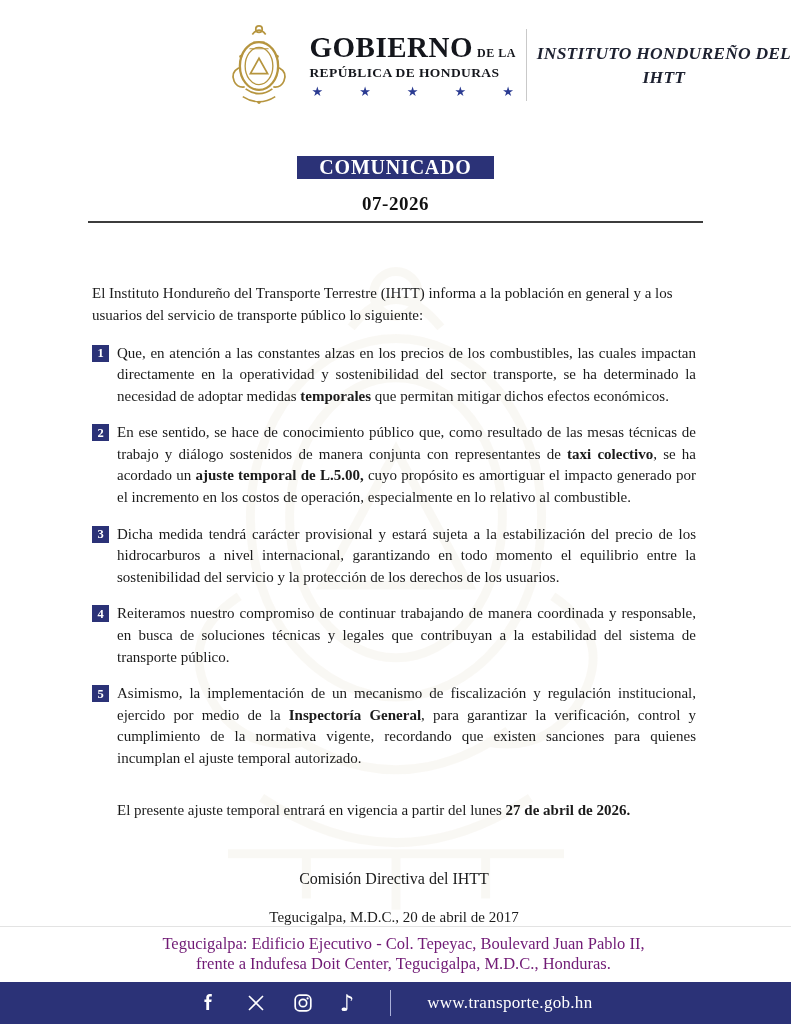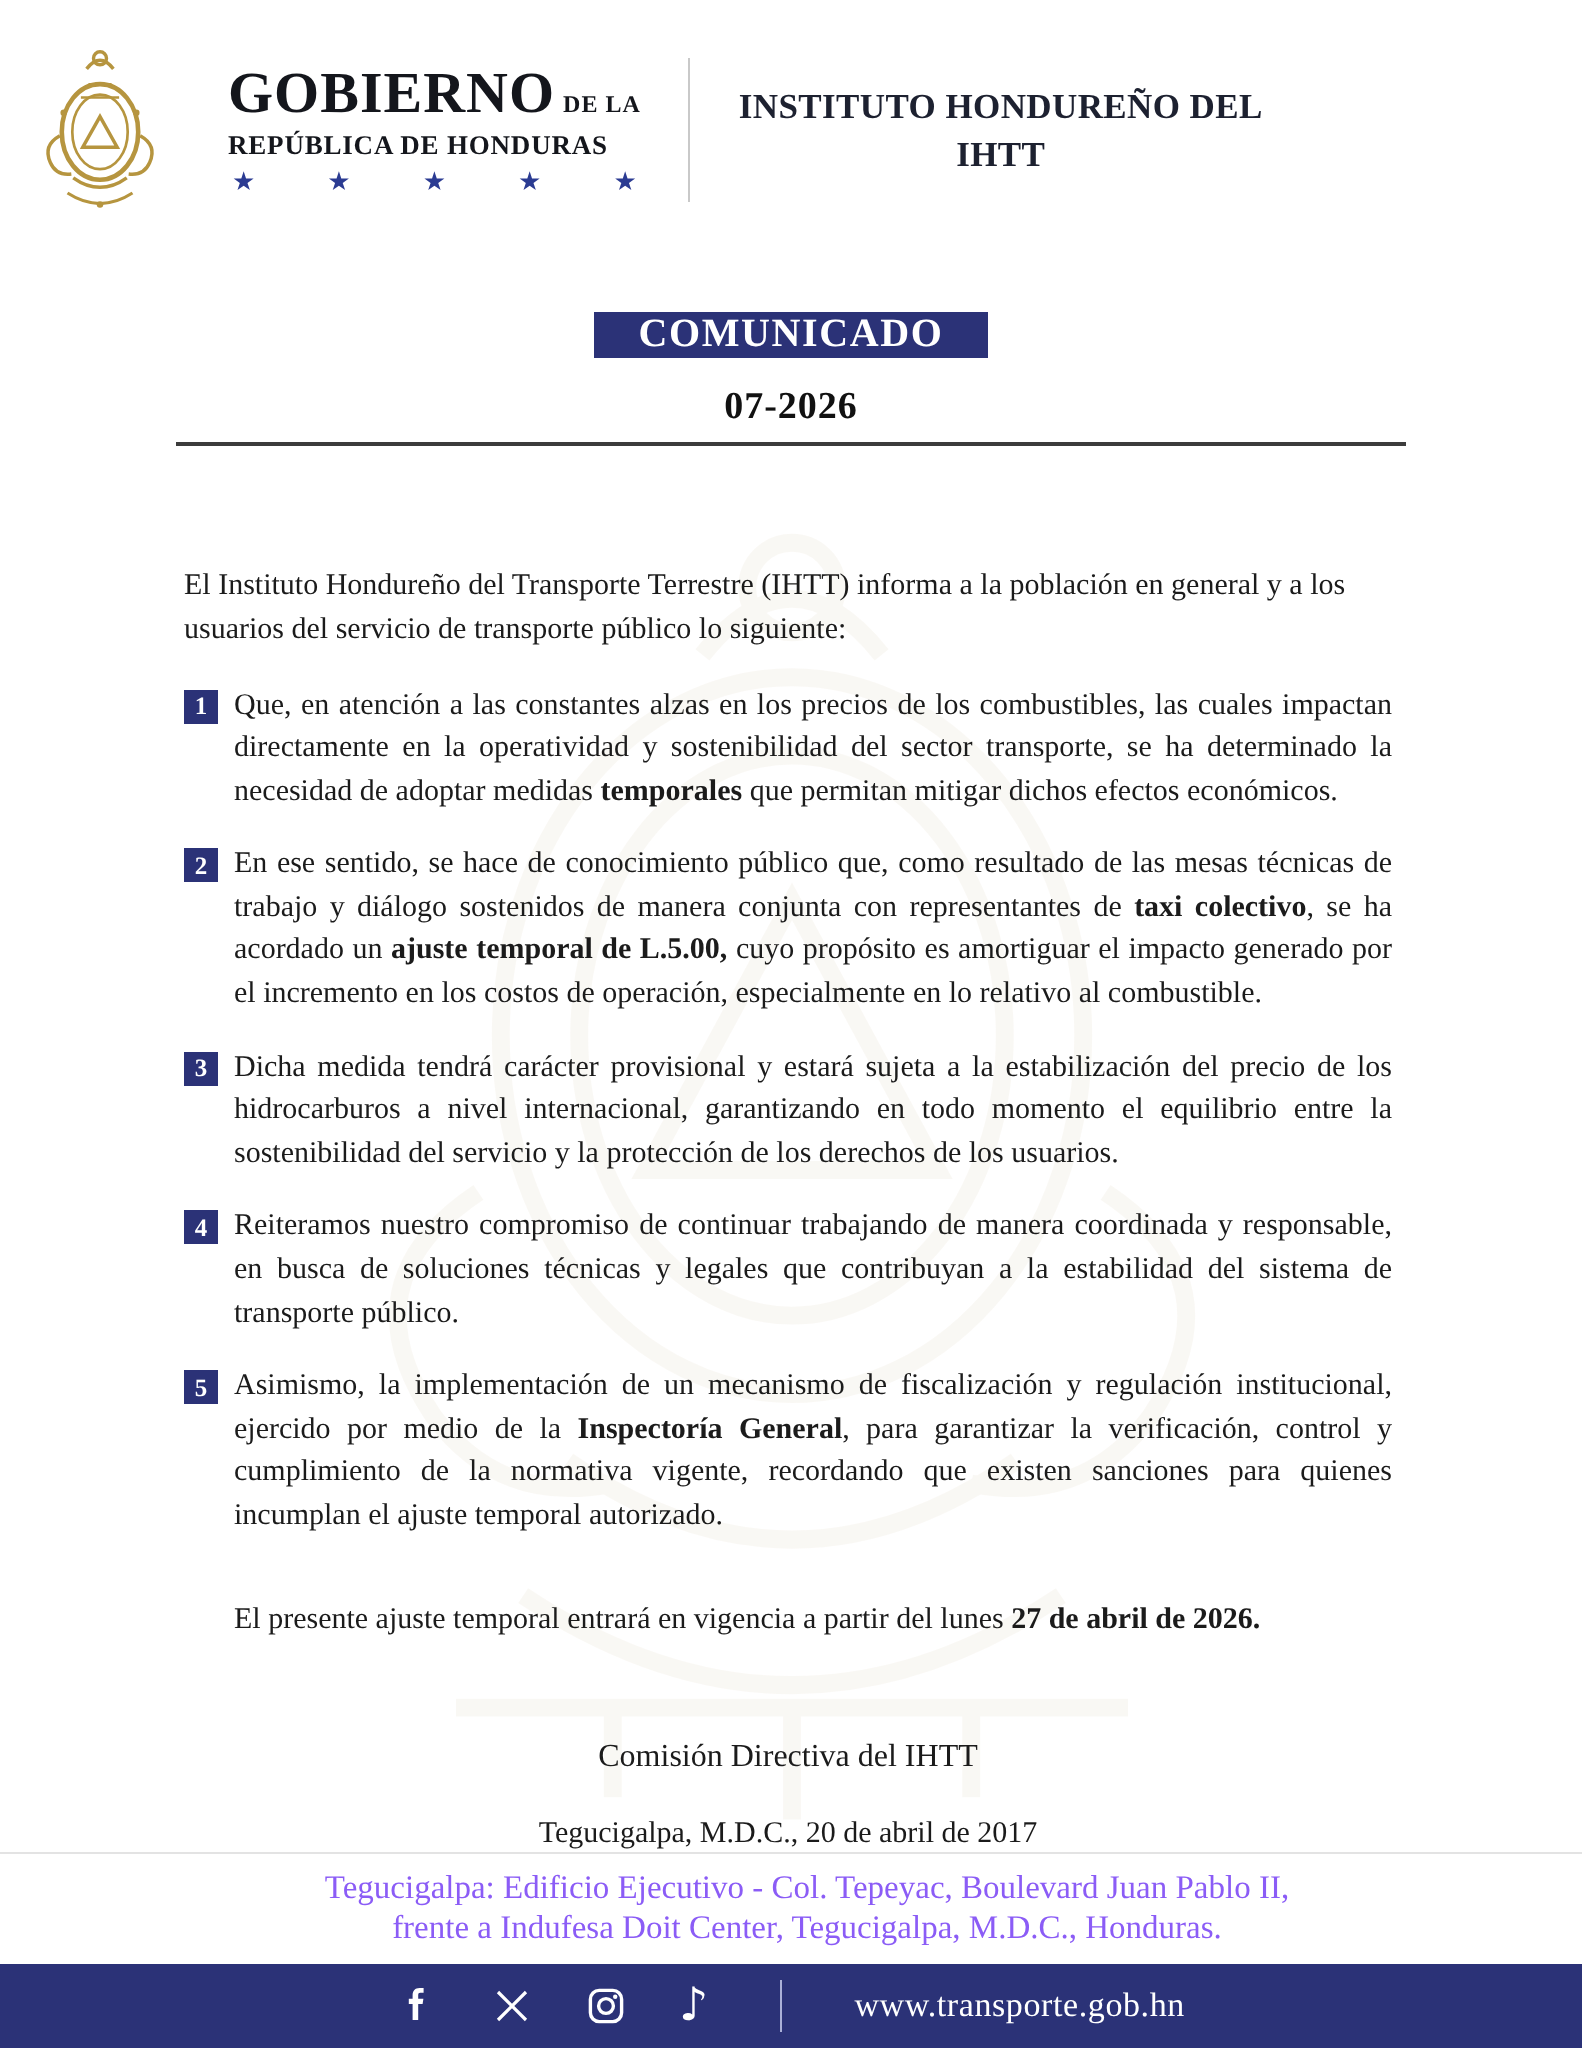--- a/index.html
+++ b/index.html
@@ -9,37 +9,37 @@
     position:relative; width:791px; height:1024px; margin:0 auto;
     background:#ffffff; overflow:hidden;
   }
   
   .watermark {
     position:absolute; left:50%; top:235px; transform:translateX(-50%);
     width:560px; height:700px; opacity:0.055; pointer-events:none;
   }
   
   .header {
-    display:flex; align-items:center; justify-content:flex-start;
-    gap:14px; padding-top:22px;
+    display:flex; align-items:center; justify-content:flex-end;
+    padding-top:22px;margin-left:13px;
   }
   .coat { width:100px; height:86px; flex:0 0 auto; }
   .gov { text-align:left; }
   .gov-line1 { white-space:nowrap; color:#14161c; }
   .gov-big { font-size:29px; font-weight:bold; letter-spacing:0.5px; }
   .gov-small { font-size:12px; font-weight:bold; letter-spacing:0.5px; }
   .gov-line2 { font-size:13.5px; font-weight:bold; color:#14161c; letter-spacing:0.4px; margin-top:1px; }
   .stars {
     font-family:"DejaVu Sans", sans-serif; color:#2b3b92; font-size:13px;
     display:flex; justify-content:space-between; margin-top:3px; padding:0 2px;
   }
   .vdiv { width:1px; height:72px; background:#c9c9c9; margin:0 10px; }
   .institute {
     text-align:center; font-weight:bold; font-size:17.5px; color:#1d2130;
-    line-height:1.38; letter-spacing:0.2px;
+    line-height:1.38; letter-spacing:0.2px;font-style:italic;
   }
   
   .banner-wrap { text-align:center; margin-top:48px; }
   .banner {
     display:inline-flex; height:33px; vertical-align:top;flex-direction:column;
   }
   .banner-main {
     background:#2b3277; color:#ffffff; font-weight:bold; font-size:20px;
     letter-spacing:0.8px; display:flex; align-items:center; justify-content:center;
     width:197px;
@@ -59,21 +59,21 @@
     background:#2b3277; color:#ffffff; font-weight:bold; font-size:12.5px;
     display:flex; align-items:center; justify-content:center;
   }
   .b { font-weight:bold; }
   .closing { font-size:15px; line-height:1.45; margin:30px 0 0 25px; }
   .signature { text-align:center; font-size:16px; margin-top:49px; }
   .dateline { text-align:center; font-size:15px; margin-top:21px; }
   
   .footer { position:absolute; left:0; right:0; bottom:0; }
   .address {
-    border-top:1px solid #e3e3e3; text-align:center; color:#8b5cf6;
+    border-top:1px solid #e3e3e3; text-align:center; color:#701a75;
     font-size:16.5px; line-height:1.22; padding:7px 0 8px 16px;
   }
   .navbar {
     height:42px; background:#2b3277; display:flex; align-items:center; justify-content:center;
   }
   .social { display:flex; align-items:center; gap:27px; }
   .icon { width:20px; height:20px; display:block; }
   .tiktok-glyph {
     font-family:"DejaVu Sans", sans-serif; color:#ffffff; font-size:23px;
     font-weight:bold; line-height:20px; display:block;

